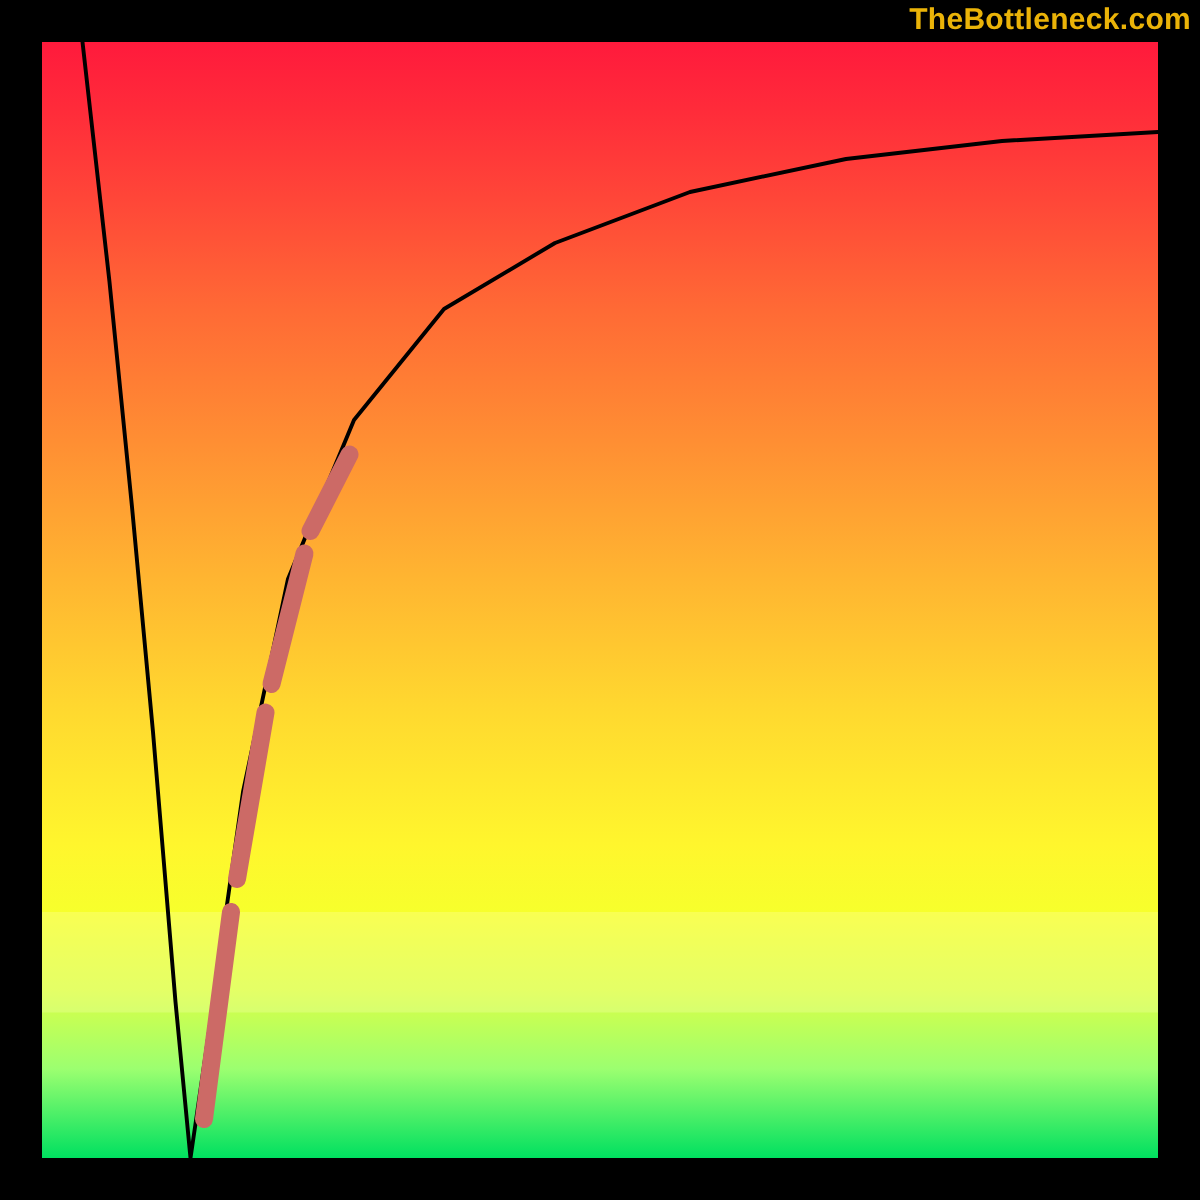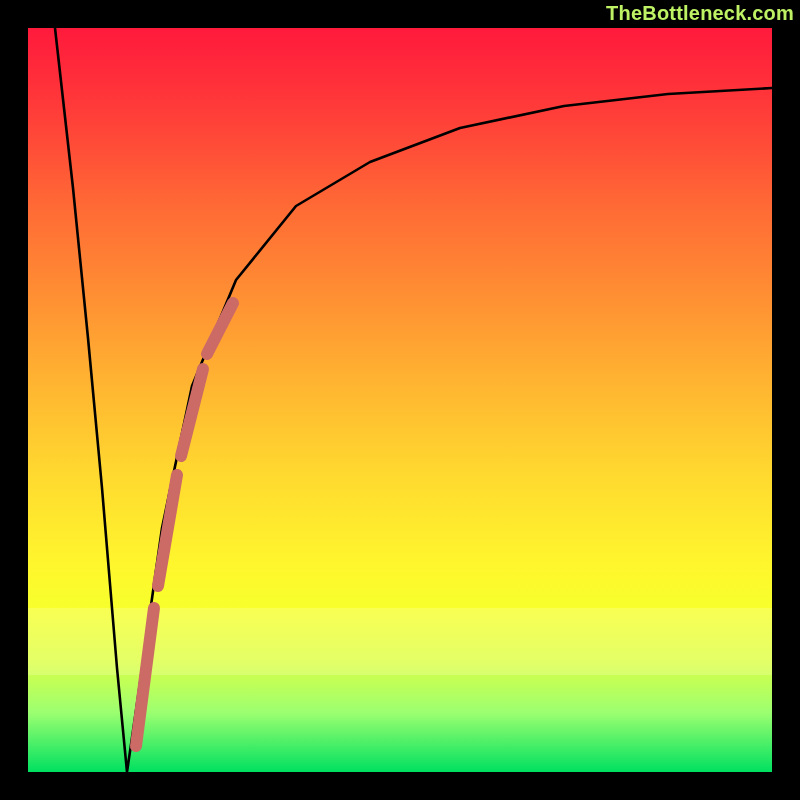--- a/index.html
+++ b/index.html
@@ -61,21 +61,21 @@
     inset: 0;
     width: 100%;
     height: 100%;
   }
   .watermark {
     position: absolute;
     top: 2px;
     right: 6px;
     font-size: 20px;
     font-weight: 600;
-    color: #bef264;
+    color: #eab308;
     user-select: none;
     letter-spacing: 0.2px;
   }
 </style>
 </head>
 <body>
 
 <div class="frame">
   <div class="plot">
     <div class="gradient"></div>

